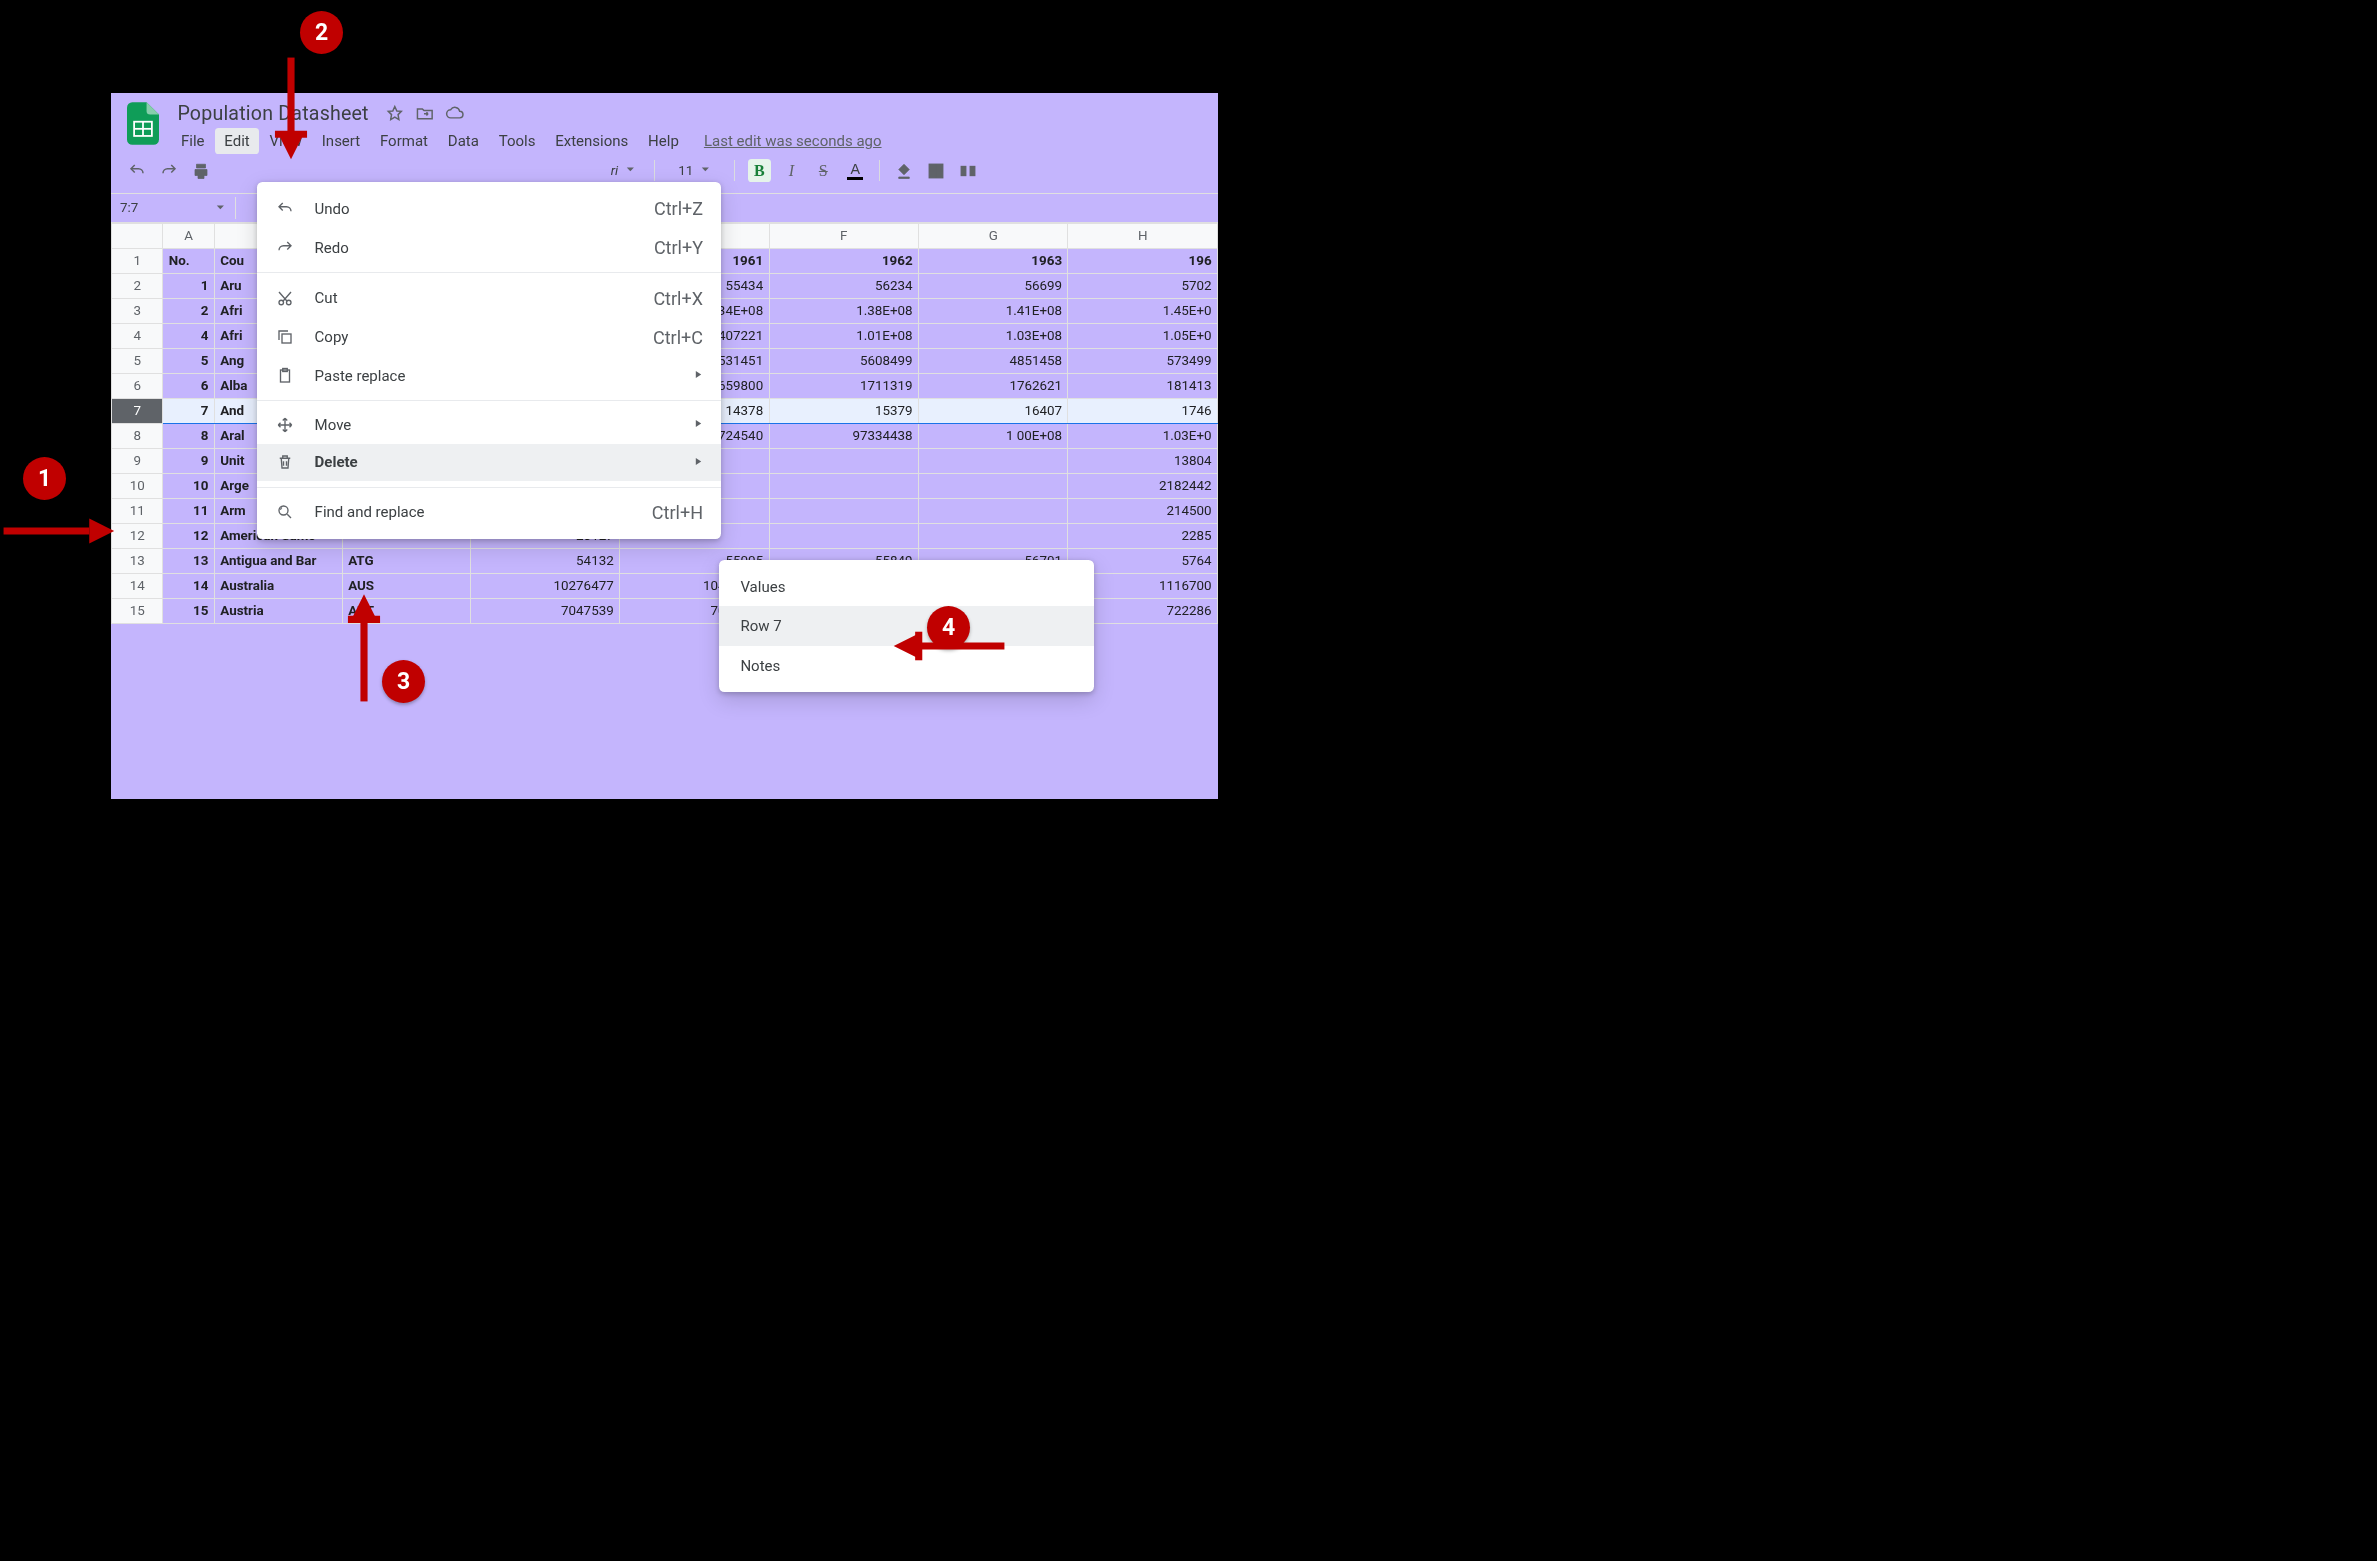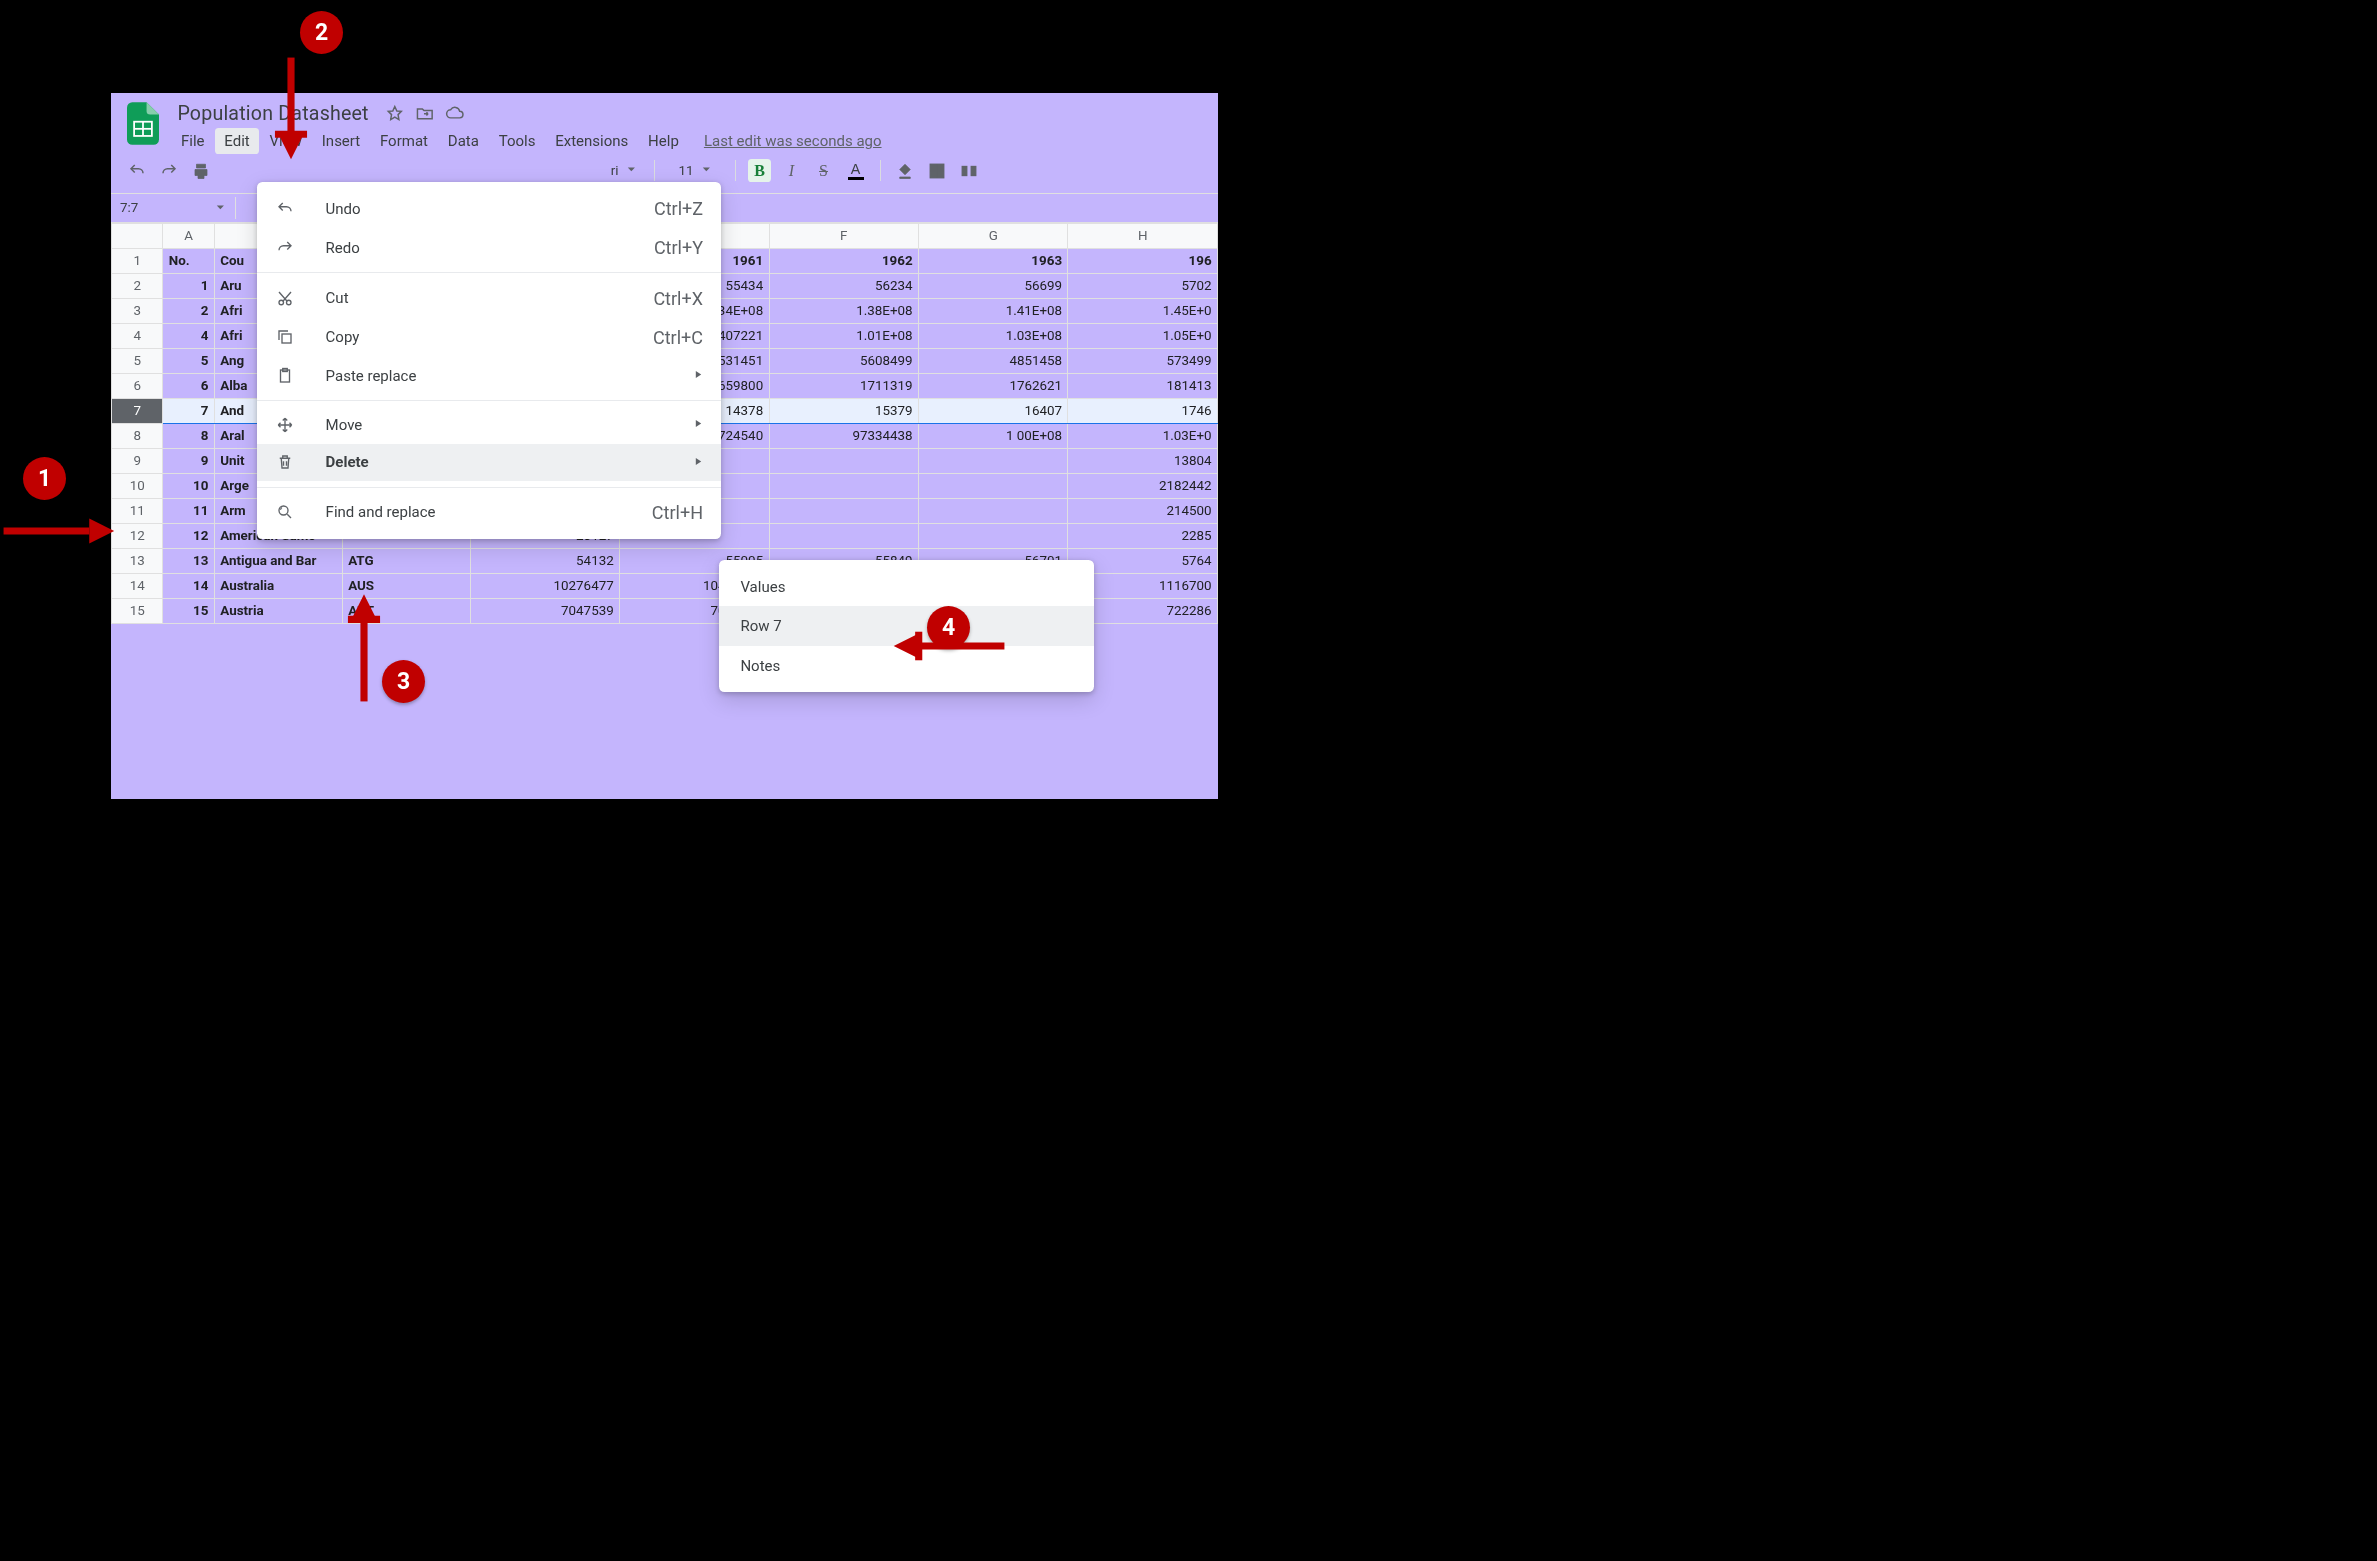--- a/index.html
+++ b/index.html
@@ -68,21 +68,21 @@
     align-items: center;
     gap: 9px;
     padding: 7.1px 14.3px;
     height: 46px;
     border-bottom: 0.9px solid #e0e0e0;
     color: #5f6368;
   }
   .tb-btn { width: 23px; height: 23px; display:inline-flex; align-items:center; justify-content:center; cursor:pointer; }
   .tb-btn svg { width: 18px; height: 18px; fill: #5f6368; stroke: #5f6368; }
   .tb-gap { flex: 0 0 auto; width: 375px; }
-  .font-name { font-size: 13.4px; color: #3c4043; display:flex; align-items:center; gap:7.1px; padding:0 5.4px;}
+  .font-name { font-size: 13.4px; color: #3c4043; display:flex; align-items:center; gap:7.1px; padding:0 5.4px;font-style:italic;}
   .font-size { font-size: 13.4px; color: #3c4043; display:flex; align-items:center; gap:7.1px; padding: 0 10.7px;}
   .dropdown-caret svg { width:10.7px; height:10.7px; fill:#5f6368;}
   .bold-on { background:#e6f4ea; color:#188038; border-radius:3.6px; padding:1.8px 5.4px; font-weight:700;}
   .tb-sep { width:0.9px; height:21.4px; background:#dadce0; margin:0 3.6px;}
   .text-color { display:flex; flex-direction:column; align-items:center; gap:0;}
   .text-color .bar { width:16px; height:3.6px; background:#000; }
   
   .namebox-row { display:flex; align-items:center; height:28.5px; border-bottom:0.9px solid #e0e0e0; }
   .namebox {
     width: 125px;
@@ -131,21 +131,21 @@
     width: 464px;
     background: #fff;
     border-radius: 5.4px;
     box-shadow: 0 1.8px 5.4px rgba(0,0,0,0.2), 0 7.1px 21.4px rgba(0,0,0,0.15);
     padding: 7.1px 0;
     z-index: 50;
   }
   .dd-item {
     display: flex;
     align-items: center;
-    gap: 31px;
+    gap: 20px;
     padding: 9px 18px;
     font-size: 15px;
     color: #3c4043;
     cursor: pointer;
     position: relative;
   }
   .dd-item.hover { background:#eef0f2;font-weight:bold; }
   .dd-item .dd-icon { width:19.6px; height:19.6px; color:#5f6368; display:inline-flex; align-items:center; justify-content:center; flex-shrink:0;}
   .dd-item .dd-icon svg { width:18px; height:18px; fill:none; stroke:#5f6368; stroke-width:1.8;}
   .dd-label { flex:1; }

